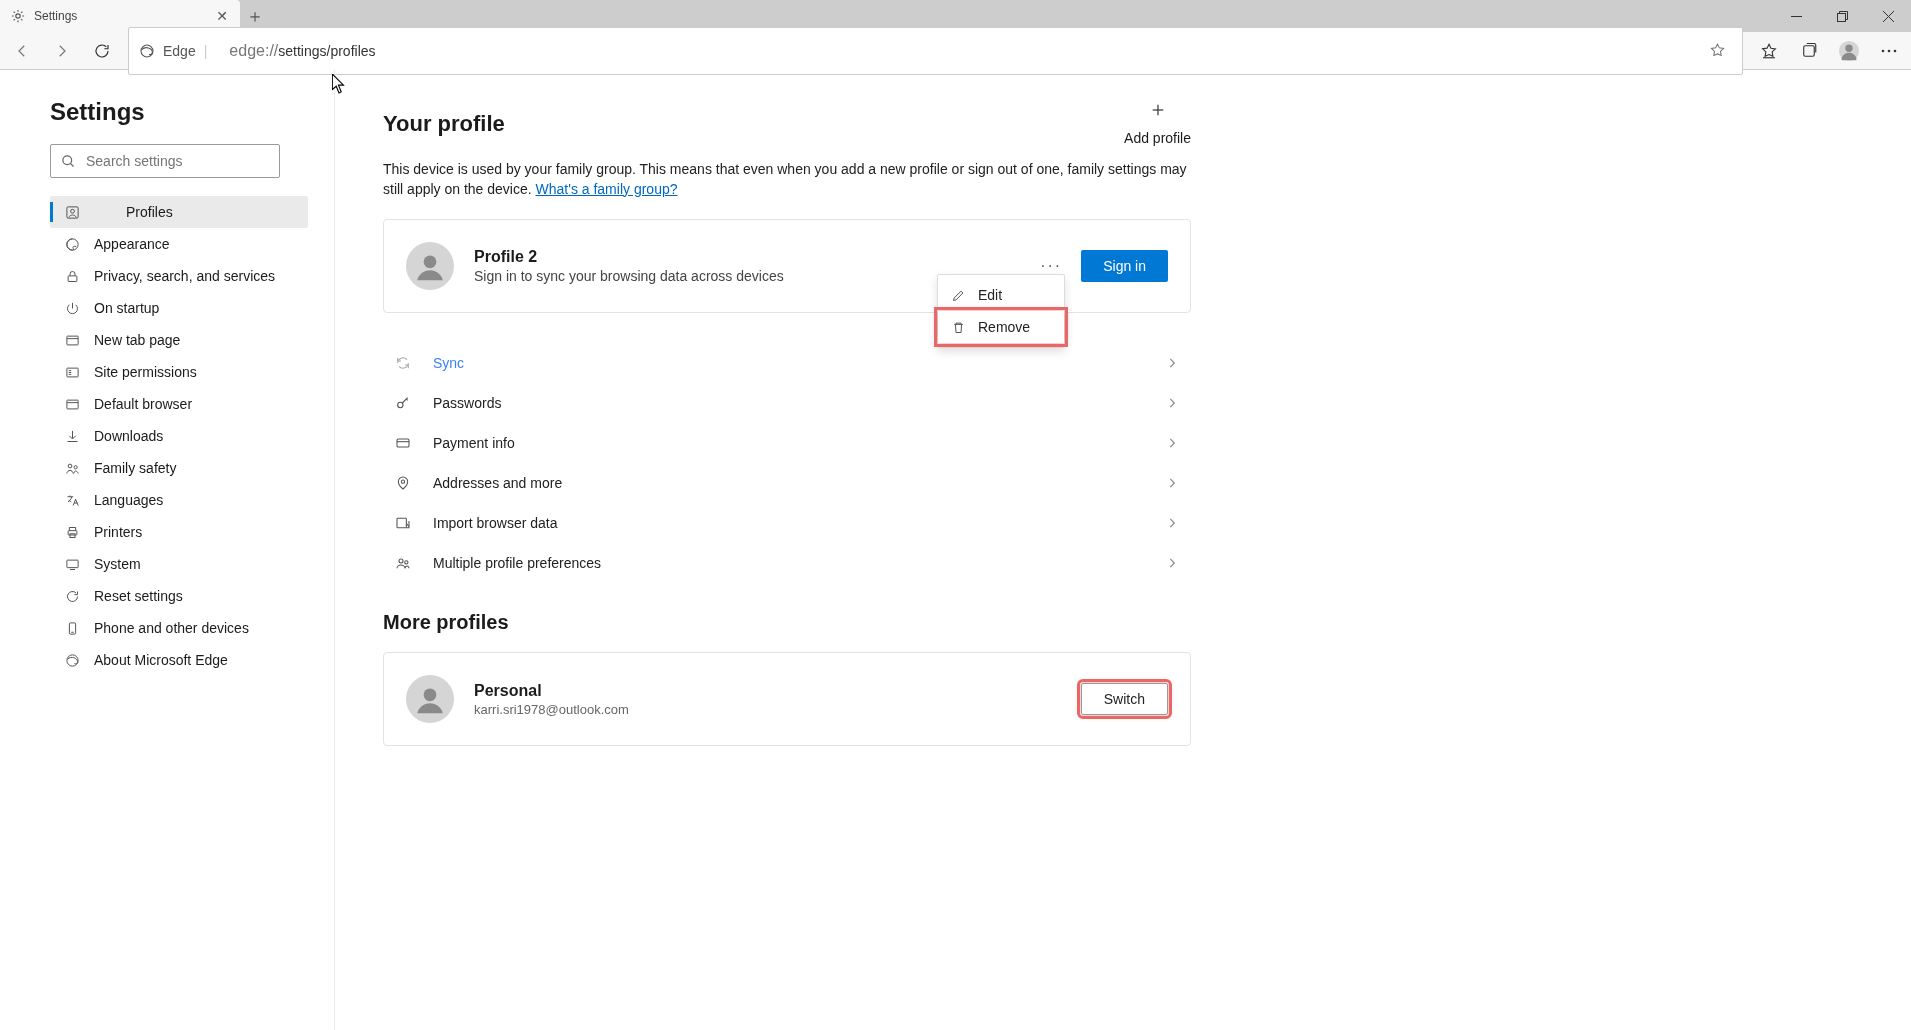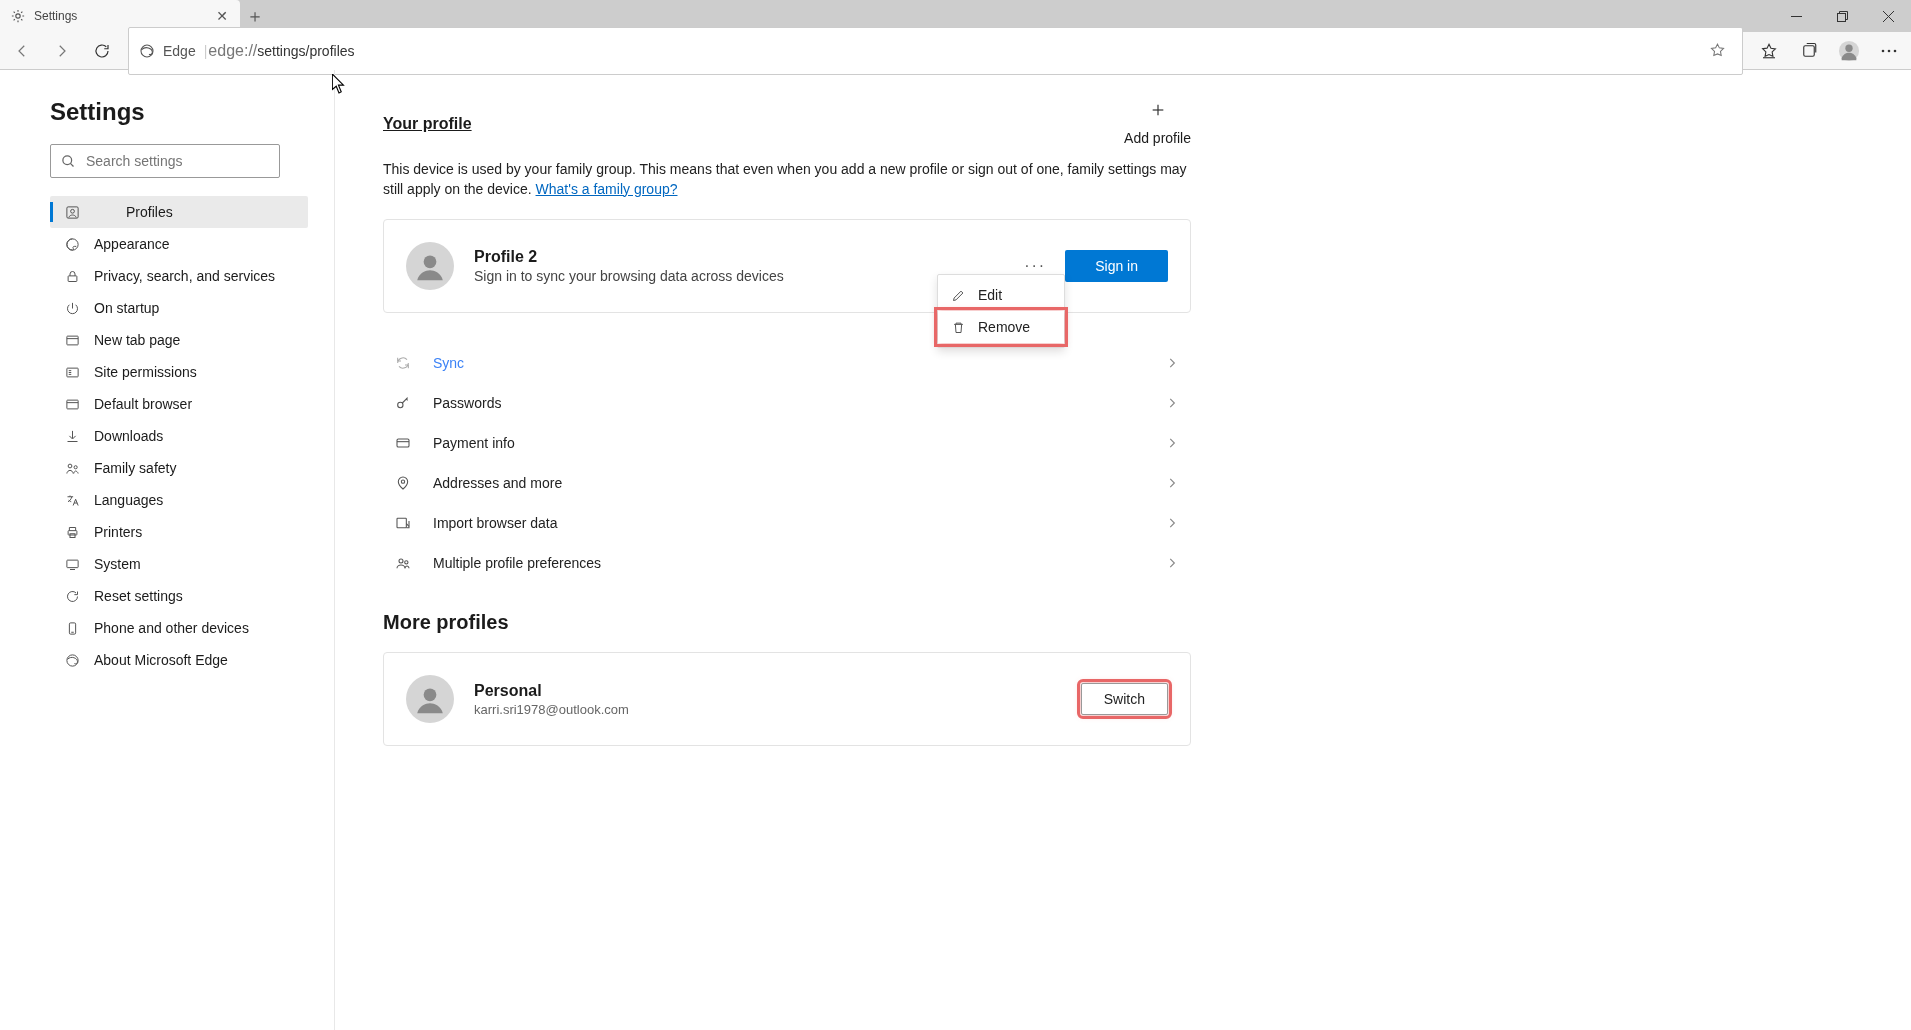--- a/index.html
+++ b/index.html
@@ -12,21 +12,21 @@
 .tab-title { font-size: 12px; color: #444; flex: 1; }
 .tab-close { width: 16px; height: 16px; display:flex; align-items:center; justify-content:center; color:#555; font-size:14px; cursor:pointer; }
 .new-tab { width: 30px; display:flex; align-items:center; justify-content:center; color:#555; font-size:18px; cursor:pointer; }
 .title-spacer { flex: 1; }
 .window-btn { width: 46px; display:flex; align-items:center; justify-content:center; color:#333; font-size:12px; cursor:pointer; }
 
 
 .toolbar { height: 38px; background: #f7f7f7; border-bottom: 1px solid #ccc; display:flex; align-items:center; padding: 0 4px; gap: 4px; }
 .tool-btn { width: 36px; height: 36px; display:flex; align-items:center; justify-content:center; color:#777; border-radius:4px; cursor:pointer; }
 .tool-btn.enabled { color:#333; }
-.address-bar { flex: 1; height: 48px; background:#fff; border:1px solid #ccc; border-radius:2px; display:flex; align-items:center; padding: 0 10px; gap:1px; margin: 0 4px; }
+.address-bar { flex: 1; height: 48px; background:#fff; border:1px solid #ccc; border-radius:2px; display:flex; align-items:center; padding: 0 10px; gap:22px; margin: 0 4px; }
 .site-id { display:flex; align-items:center; gap:8px; color:#555; font-size:14px; }
 .site-id .sep { color:#ccc; }
 .url-text { font-size:14px; color:#333; }
 .url-prefix { color:#777; }
 .addr-star { width:30px; display:flex; align-items:center; justify-content:center; color:#777; cursor:pointer; }
 
 
 .content { display:flex; position:absolute; top:70px; bottom:0; left:0; right:0; }
 
 
@@ -37,34 +37,34 @@
 .nav-list { list-style:none; }
 .nav-item { width: 258px; height: 32px; display:flex; align-items:center; padding: 0 14px; gap:14px; font-size:14px; color:#1b1b1b; cursor:pointer; border-radius:2px; }
 .nav-item.active { background:#eaeaea; position:relative;gap:46px; }
 .nav-item.active::before { content:''; position:absolute; left:0; top:6px; bottom:6px; width:3px; background:#0078d4; }
 .nav-icon { width:16px; height:16px; display:flex; align-items:center; justify-content:center; color:#555; flex-shrink:0; }
 
 
 .main { flex:1; padding: 32px 0 0 48px; }
 .main-inner { width: 808px; }
 .page-title-row { display:flex; align-items:center; justify-content:space-between; margin-bottom:14px; }
-.page-title { font-size:16px; font-weight:600; color:#1b1b1b;text-decoration:underline; }
+.page-title { font-size:22px; font-weight:600; color:#1b1b1b; }
 .add-profile { display:flex; align-items:center; gap:12px; font-size:14px; color:#1b1b1b; cursor:pointer;flex-direction:column; }
 .desc { font-size:14px; color:#222; line-height:1.4; margin-bottom:20px; }
 .desc a { color:#0067c0; text-decoration:underline; }
 
 .profile-card { border:1px solid #e3e3e3; border-radius:4px; padding: 22px 22px; display:flex; align-items:center; gap:20px; background:#fff; position:relative; }
 .avatar { width: 48px; height:48px; border-radius:50%; background:#d5d5d5; display:flex; align-items:center; justify-content:center; flex-shrink:0; }
 .avatar svg { width:34px; height:34px; color:#8a8a8a; }
 .profile-info { flex:1; }
 .profile-name { font-size:16px; font-weight:600; color:#1b1b1b; }
 .profile-sub { font-size:14px; color:#444; margin-top:2px; }
 .profile-actions { display:flex; align-items:center; gap:14px; }
 .more-btn { width:32px; height:32px; display:flex; align-items:center; justify-content:center; cursor:pointer; color:#555; font-size:16px; letter-spacing:2px; }
-.primary-btn { background:#0078d4; color:#fff; border:none; border-radius:2px; height:32px; padding: 0 30px; font-size:14px; cursor:pointer; }
+.primary-btn { background:#0078d4; color:#fff; border:none; border-radius:2px; height:32px; padding: 0 22px; font-size:14px; cursor:pointer; }
 .secondary-btn { background:#fff; color:#222; border:1px solid #999; border-radius:2px; height:32px; padding: 0 22px; font-size:14px; cursor:pointer; }
 
 .setting-row { height:40px; display:flex; align-items:center; padding:0 12px; gap:22px; cursor:pointer; font-size:14px; color:#222; }
 .setting-row.disabled { color:#3b82f6; }
 .setting-row .row-icon { width:16px; color:#555; display:flex; justify-content:center; }
 .setting-row.disabled .row-icon { color:#aaa; }
 .setting-row .row-label { flex:1; font-weight:500; }
 .setting-row .chevron { color:#888; }
 
 .section-title { font-size:20px; font-weight:600; margin:28px 0 18px; color:#1b1b1b; }

